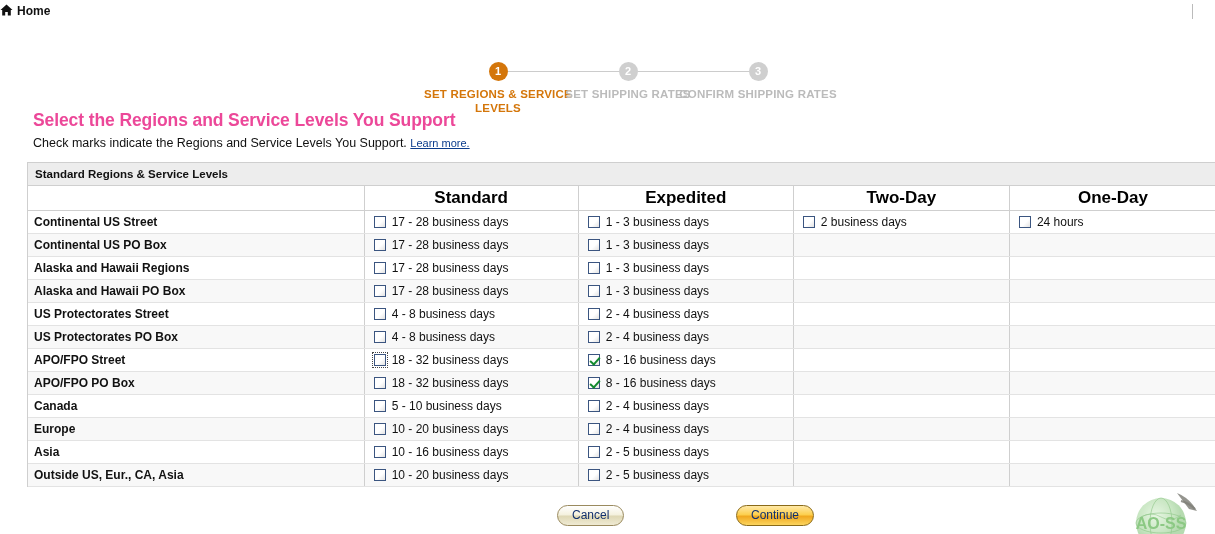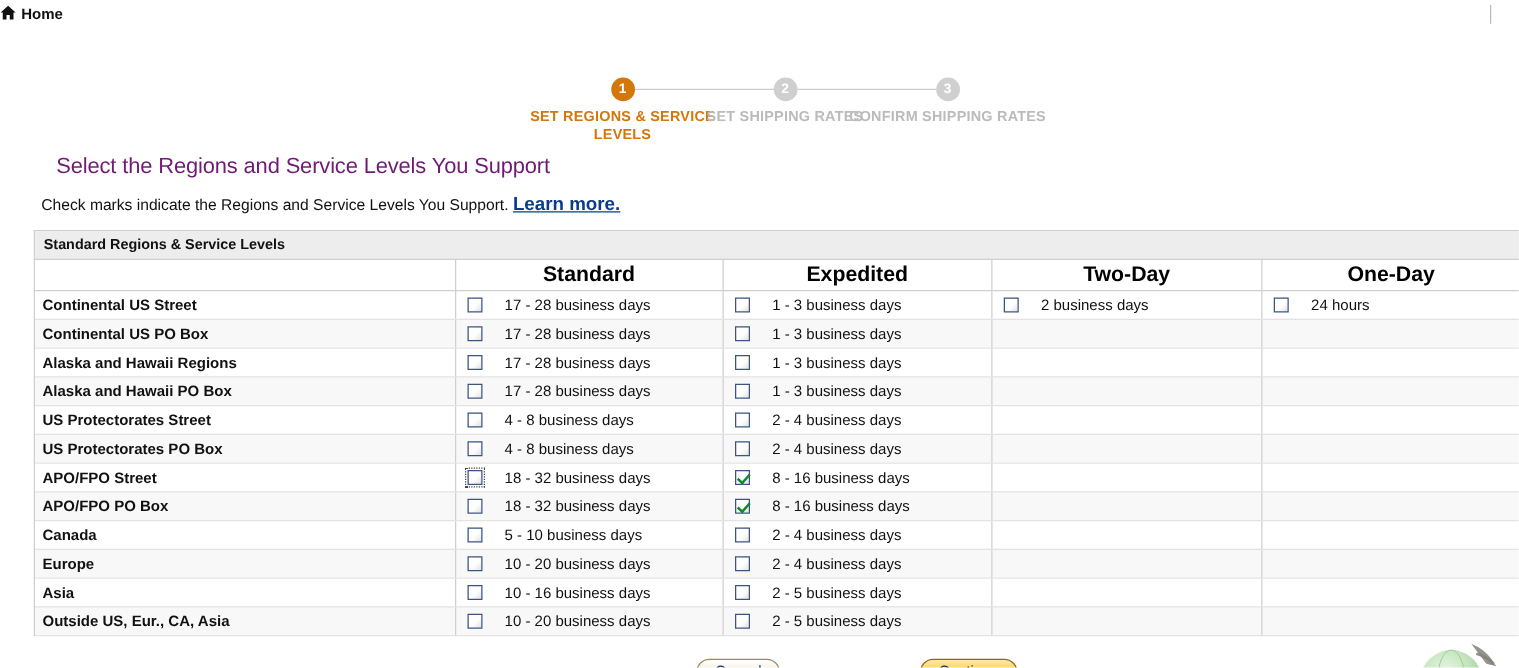--- a/index.html
+++ b/index.html
@@ -68,35 +68,34 @@
     font-weight: bold;
     letter-spacing: 0.2px;
     line-height: 14px;
   }
   .step.active .step-label { color: #d4760a; }
   .step.inactive .step-label { color: #bbbbbb; }
 
   
   .heading-wrap { padding: 14px 0 0 33px; }
   h1.page-title {
-    margin: 12px;
+    margin: 0;
     font-size: 17.5px;
-    font-weight: normal;
-    color: #701a75;
+    font-weight: bold;
+    color: #ec4899;
     letter-spacing: -0.1px;
   }
   .subtitle {
     margin-top: 5px;
     font-size: 12.5px;
     color: #111111;
   }
   .subtitle a {
     color: #0b3c8c;
-    font-size: 15px;
-    font-weight: bold;
+    font-size: 11px;
   }
 
   
   .table-wrap {
     margin-top: 12px;
     margin-left: 27px;
     width: 1190px;
     border-top: 1px solid #cfcfcf;
     border-left: 1px solid #cfcfcf;
   }
@@ -140,21 +139,21 @@
 
   td.region {
     font-weight: bold;
     font-size: 11.5px;
     color: #111;
     padding-left: 8px;
   }
   .cell-opt {
     display: flex;
     align-items: center;
-    gap: 18px;
+    gap: 6px;
     padding-left: 3px;
   }
   .cbx {
     width: 12px; height: 12px;
     flex: 0 0 12px;
     border: 1px solid #3b5580;
     background: linear-gradient(135deg,#ffffff 0%,#ffffff 55%,#e2e2e2 100%);
     position: relative;
   }
   .cbx.focus { outline: 1px dotted #444; outline-offset: 1px; }

